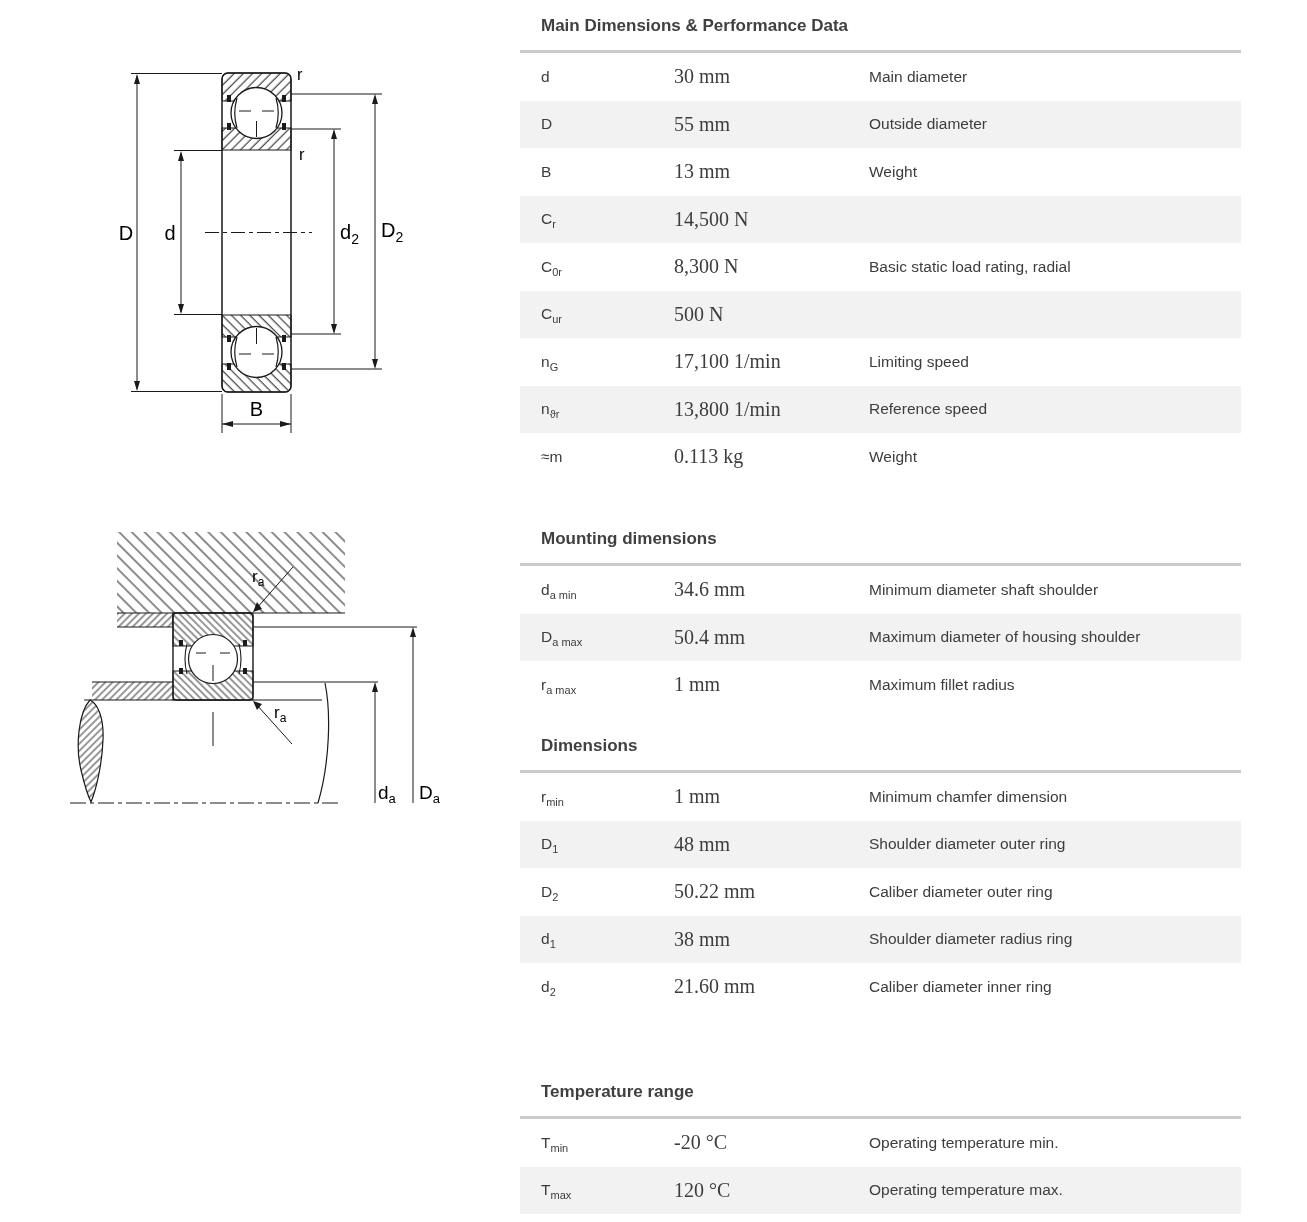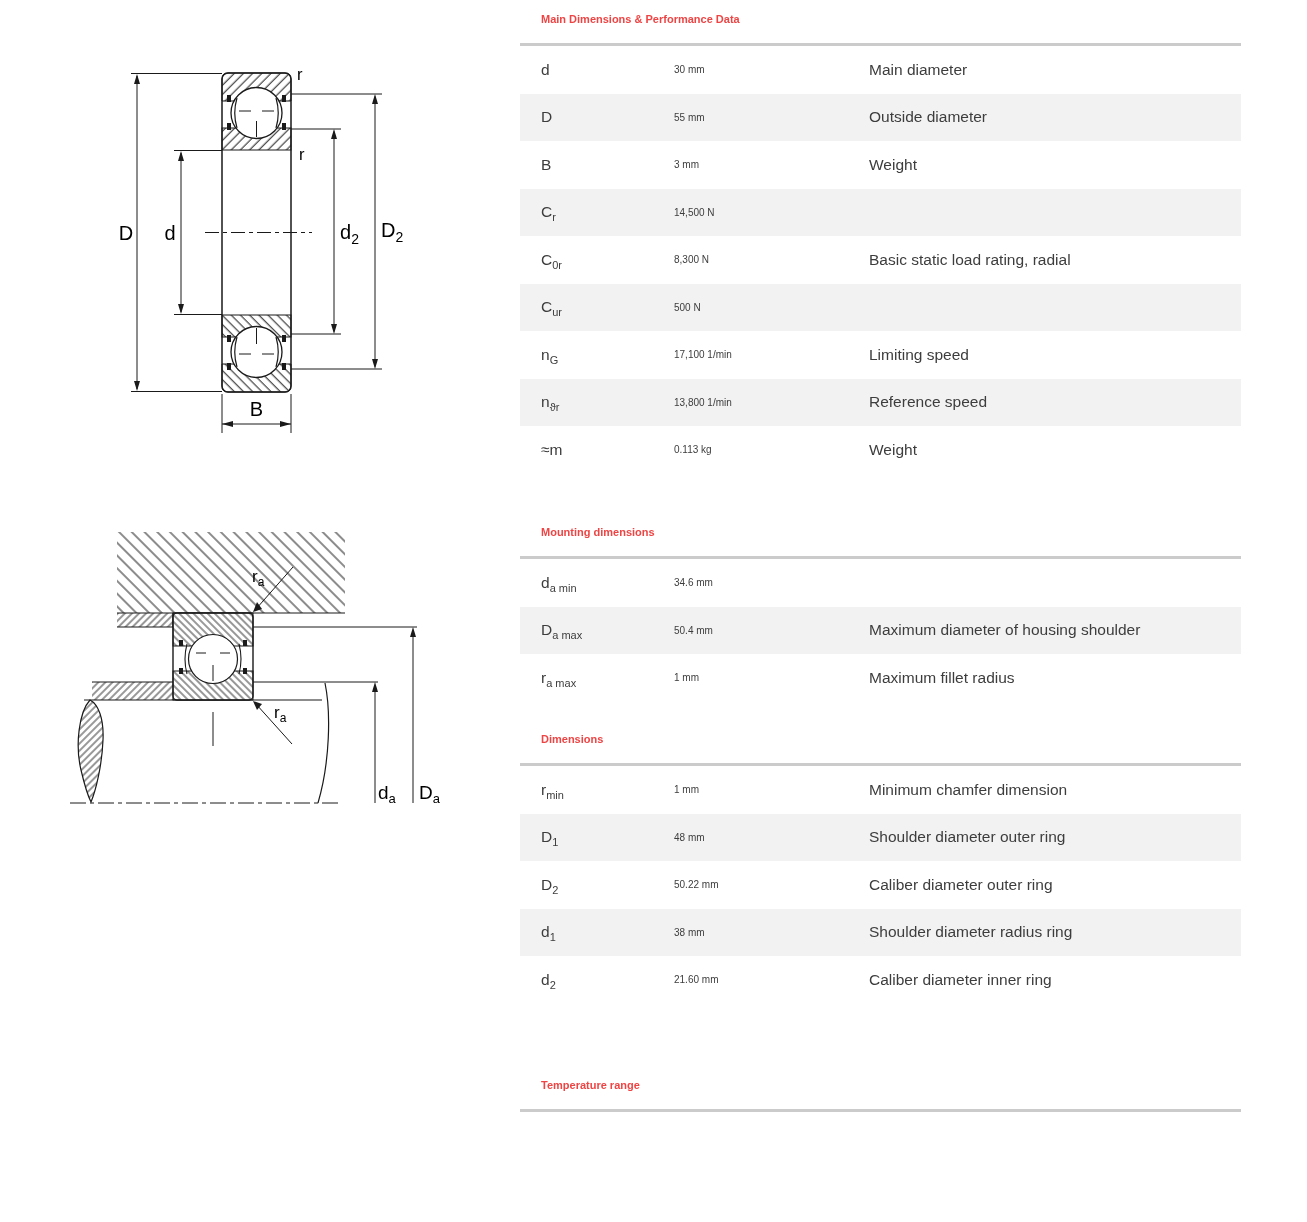--- a/index.html
+++ b/index.html
@@ -7,29 +7,29 @@
     width:1307px;height:1222px;background:#ffffff;
     font-family:"Liberation Sans",sans-serif;color:#3d3d3d;
     position:relative;overflow:hidden;
   }
   .canvas{position:absolute;left:0;top:0;width:1307px;height:1222px;}
   svg{position:absolute;font-family:"Liberation Sans",sans-serif;}
   #drawing1{left:0;top:0;}
   #drawing2{left:0;top:500px;}
   .sec{position:absolute;left:520px;width:721px;}
   .sec-title{
-    font-size:11px;font-weight:bold;color:#ef4444;
-    padding:8px 0 0 21px;line-height:22px;
+    font-size:17px;font-weight:bold;color:#404040;
+    padding:15px 0 0 21px;line-height:22px;
   }
   .sec-rule{height:3px;background:#cbcbcb;margin-top:13px;}
   .rows{width:100%;}
   .row{display:flex;align-items:center;height:47.5px;padding-left:21px;box-sizing:border-box;}
   .rows .row:nth-child(even){background:#f2f2f2;}
   .c-sym{width:133px;flex:0 0 133px;font-size:15.5px;}
-  .c-val{width:195px;flex:0 0 195px;font-size:10px;}
+  .c-val{width:195px;flex:0 0 195px;font-size:20px;font-family:Liberation Serif, serif;}
   .c-desc{flex:1;font-size:15.5px;}
   sub{font-size:11px;line-height:0;}
   #sec-main{top:0;}
   #sec-mounting{top:513px;}
   #sec-dimensions{top:720px;}
   #sec-temperature{top:1066px;}
 </style>
 </head>
 <body>
 
@@ -210,21 +210,21 @@
         <div class="c-val">30 mm</div>
         <div class="c-desc">Main diameter</div>
       </div>
       <div class="row">
         <div class="c-sym"><span>D</span><sub></sub></div>
         <div class="c-val">55 mm</div>
         <div class="c-desc">Outside diameter</div>
       </div>
       <div class="row">
         <div class="c-sym"><span>B</span><sub></sub></div>
-        <div class="c-val">3 mm</div>
+        <div class="c-val">13 mm</div>
         <div class="c-desc">Weight</div>
       </div>
       <div class="row">
         <div class="c-sym"><span>C</span><sub>r</sub></div>
         <div class="c-val">14,500 N</div>
       </div>
       <div class="row">
         <div class="c-sym"><span>C</span><sub>0r</sub></div>
         <div class="c-val">8,300 N</div>
         <div class="c-desc">Basic static load rating, radial</div>
@@ -251,20 +251,21 @@
     </div>
   </div>
 
   <div class="sec" id="sec-mounting">
     <div class="sec-title">Mounting dimensions</div>
     <div class="sec-rule"></div>
     <div class="rows">
       <div class="row">
         <div class="c-sym"><span>d</span><sub>a min</sub></div>
         <div class="c-val">34.6 mm</div>
+        <div class="c-desc">Minimum diameter shaft shoulder</div>
       </div>
       <div class="row">
         <div class="c-sym"><span>D</span><sub>a max</sub></div>
         <div class="c-val">50.4 mm</div>
         <div class="c-desc">Maximum diameter of housing shoulder</div>
       </div>
       <div class="row">
         <div class="c-sym"><span>r</span><sub>a max</sub></div>
         <div class="c-val">1 mm</div>
         <div class="c-desc">Maximum fillet radius</div>
@@ -300,15 +301,27 @@
         <div class="c-sym"><span>d</span><sub>2</sub></div>
         <div class="c-val">21.60 mm</div>
         <div class="c-desc">Caliber diameter inner ring</div>
       </div>
     </div>
   </div>
 
   <div class="sec" id="sec-temperature">
     <div class="sec-title">Temperature range</div>
     <div class="sec-rule"></div>
+    <div class="rows">
+      <div class="row">
+        <div class="c-sym"><span>T</span><sub>min</sub></div>
+        <div class="c-val">-20 °C</div>
+        <div class="c-desc">Operating temperature min.</div>
+      </div>
+      <div class="row">
+        <div class="c-sym"><span>T</span><sub>max</sub></div>
+        <div class="c-val">120 °C</div>
+        <div class="c-desc">Operating temperature max.</div>
+      </div>
+    </div>
   </div>
 
 </div>
 
 </body></html>

